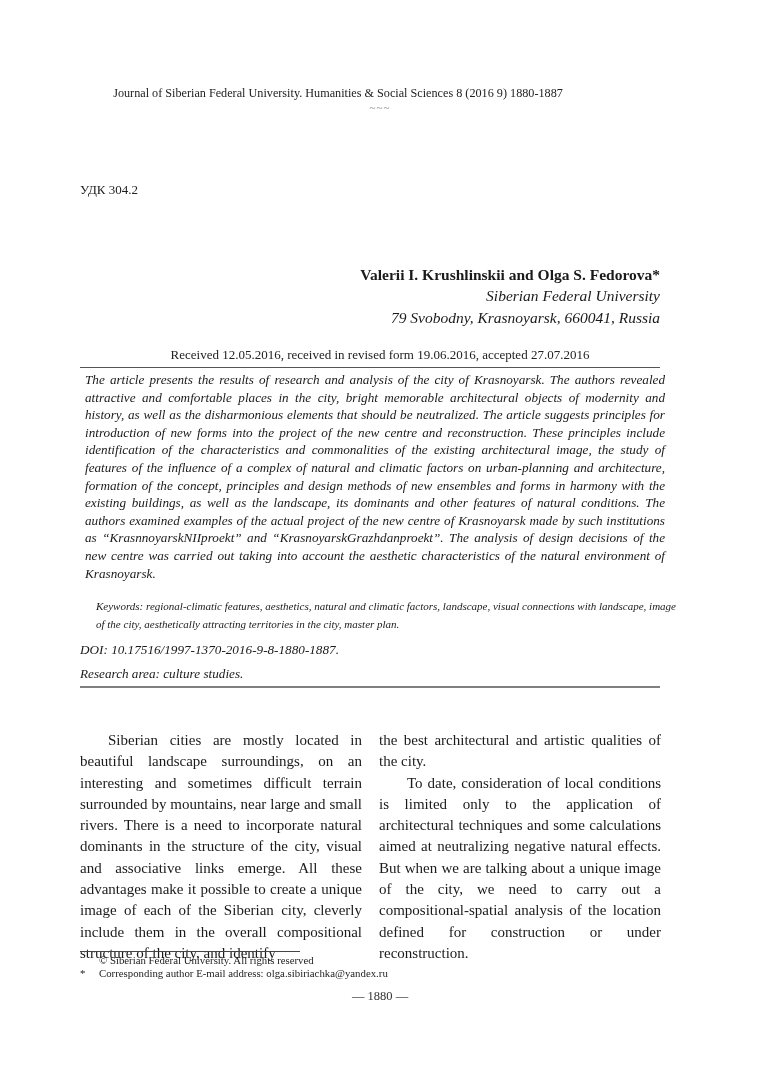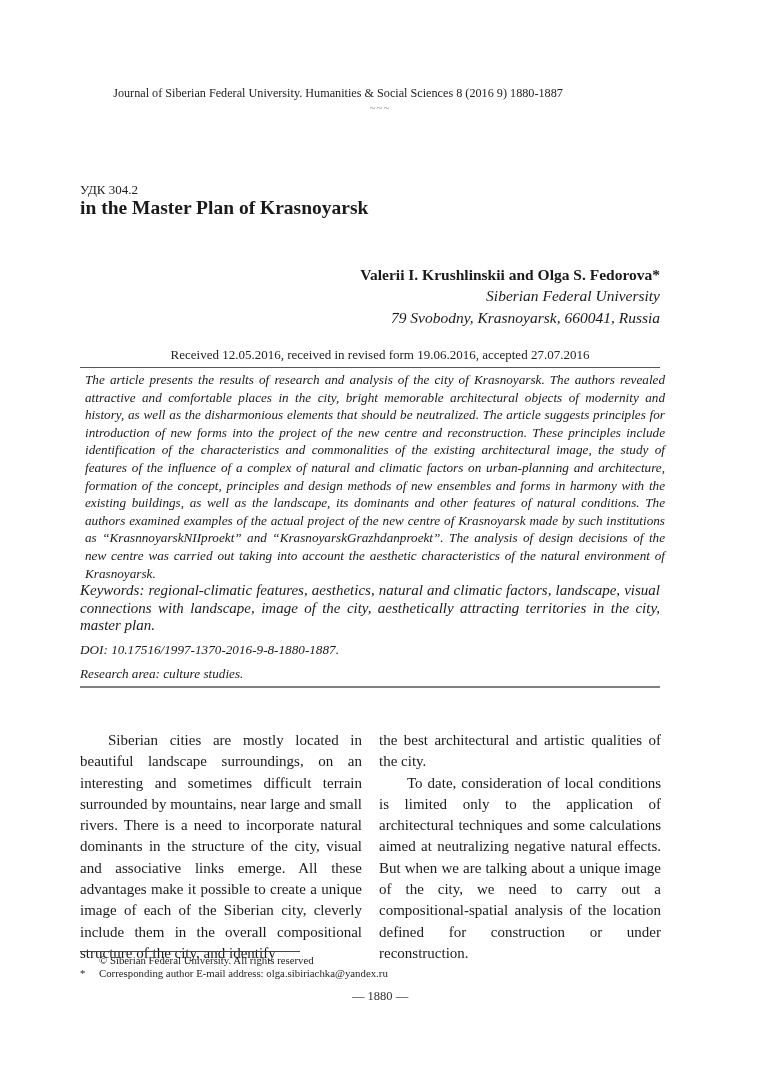--- a/index.html
+++ b/index.html
@@ -74,25 +74,25 @@
       left: 85px; top: 371px; width: 580px;
       font-size: 13.2px;
       font-style: italic;
       line-height: 17.6px;
       text-align: justify;
       color: #1a1a1a;
       margin: 0;
     }
     .keywords {
       left: 80px; top: 582px; width: 580px;
-      font-size: 15px;
+      font-size: 11px;
       font-style: italic;
       line-height: 17.6px;
       text-align: justify;
-      margin: 0;
+      margin: 16px;
     }
     .doi {
       left: 80px; top: 642px;
       font-size: 13.2px;
       font-style: italic;
     }
     .area {
       left: 80px; top: 666px;
       font-size: 13.2px;
       font-style: italic;
@@ -142,21 +142,20 @@
   </style>
 </head>
 <body>
 
 <div class="abs running-head">Journal of  Siberian Federal University.  Humanities &amp; Social Sciences 8 (2016 9) 1880-1887</div>
 <div class="abs tilde">~~~</div>
 
 <div class="abs udk">УДК 304.2</div>
 
 <div class="abs title">
-  <div>in the Master Plan of Krasnoyarsk</div>
 </div>
 
 <div class="abs authors">Valerii I. Krushlinskii and Olga S. Fedorova*</div>
 <div class="abs affil u">Siberian Federal University</div>
 <div class="abs affil a">79 Svobodny, Krasnoyarsk, 660041, Russia</div>
 
 <div class="abs received">Received 12.05.2016, received in revised form 19.06.2016, accepted 27.07.2016</div>
 <div class="abs rule-top"></div>
 
 <p class="abs abstract">The article presents the results of research and analysis of the city of Krasnoyarsk. The authors revealed attractive and comfortable places in the city, bright memorable architectural objects of modernity and history, as well as the disharmonious elements that should be neutralized. The article suggests principles for introduction of new forms into the project of the new centre and reconstruction. These principles include identification of the characteristics and commonalities of the existing architectural image, the study of features of the influence of a complex of natural and climatic factors on urban-planning and architecture, formation of the concept, principles and design methods of new ensembles and forms in harmony with the existing buildings, as well as the landscape, its dominants and other features of natural conditions. The authors examined examples of the actual project of the new centre of Krasnoyarsk made by such institutions as “KrasnnoyarskNIIproekt” and “KrasnoyarskGrazhdanproekt”. The analysis of design decisions of the new centre was carried out taking into account the aesthetic characteristics of the natural environment of Krasnoyarsk.</p>

